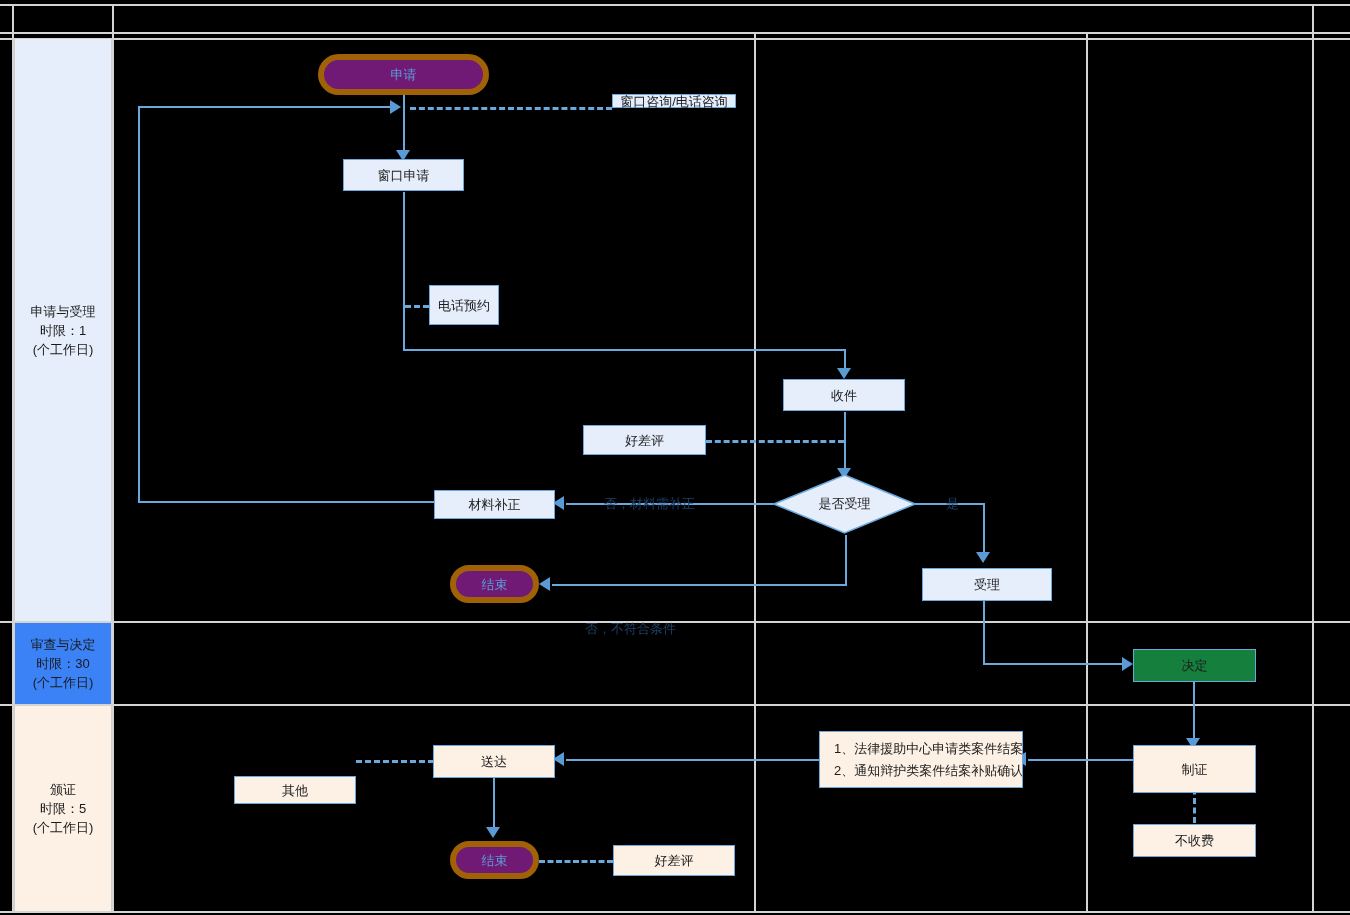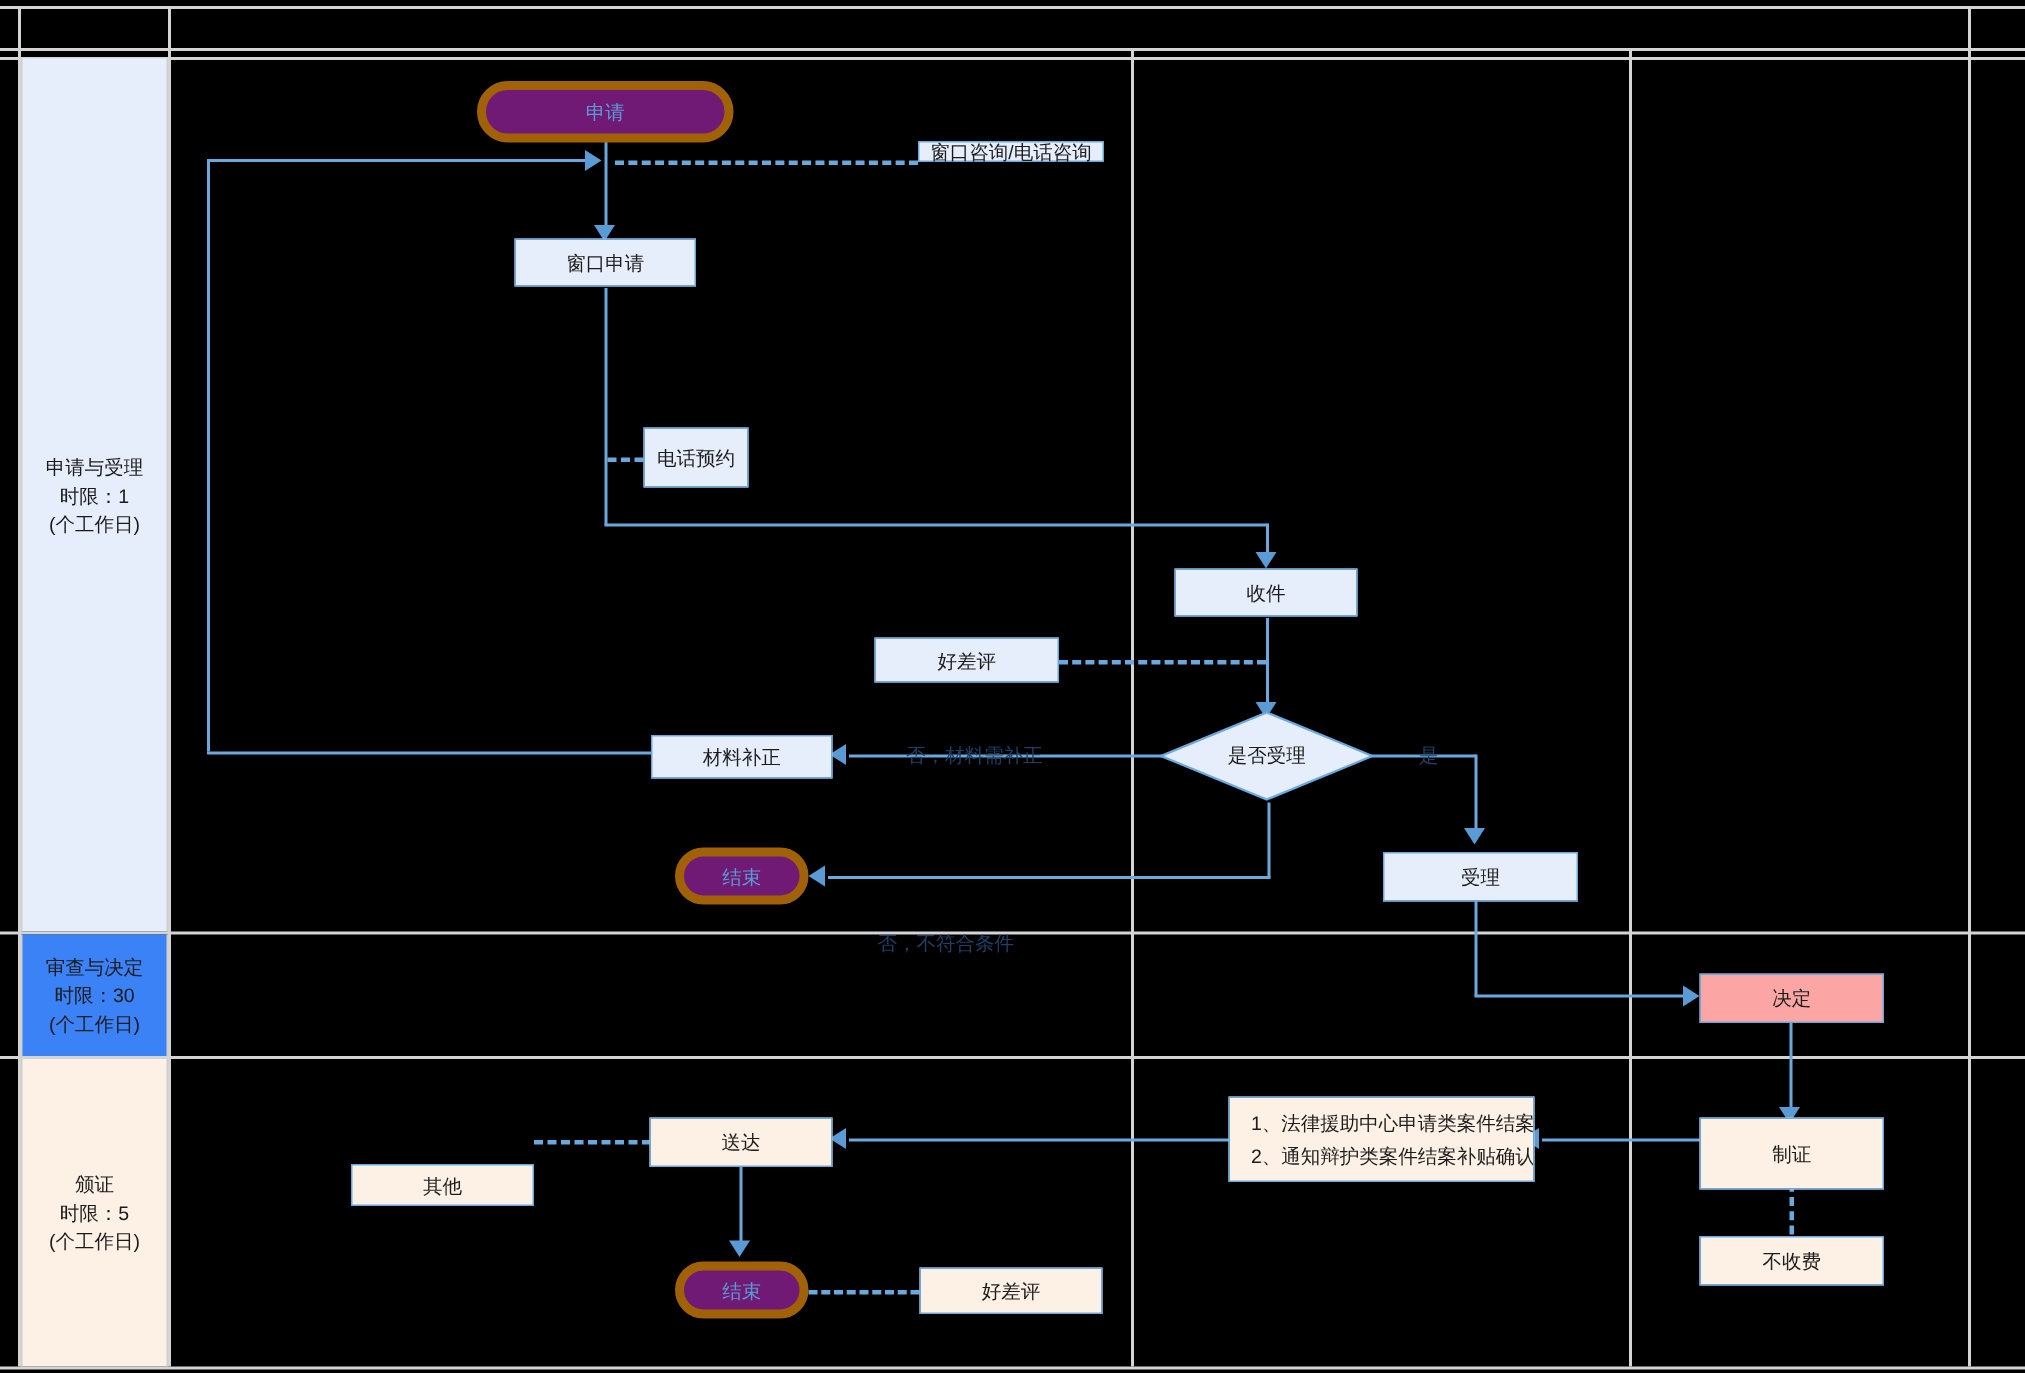--- a/index.html
+++ b/index.html
@@ -53,21 +53,21 @@
     background: #e6eefb;
     line-height: 17px;
     white-space: nowrap;
   }
   .node.terminator {
     border-radius: 22px;
     background: #701a75;
     color: #5b9bd5;
     border: 6px solid #a16207;
   }
-  .node.green { background: #fca5a5; }
+  .node.green { background: #15803d; }
   .node.peach { background: #fdf0e4; }
   .node.multiline {
     display: block;
     padding: 6px 0 6px 14px;
     text-align: left;
     overflow: hidden;
     white-space: nowrap;
   }
   .node.multiline .ln { display: block; line-height: 22px; }
 

